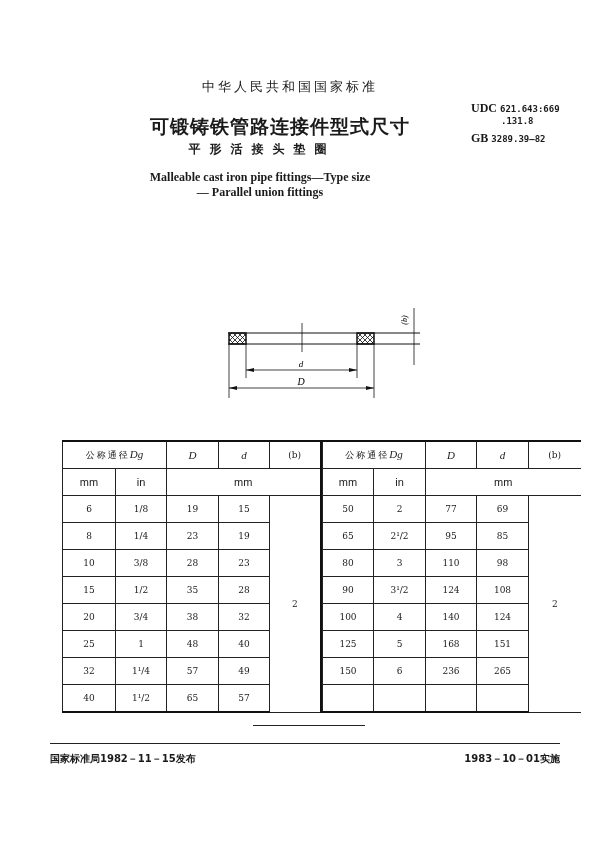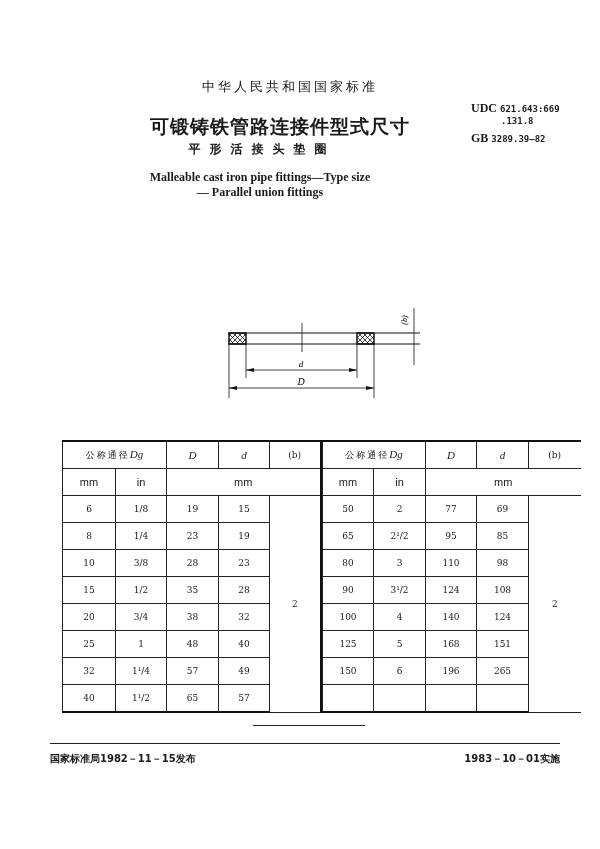--- a/index.html
+++ b/index.html
@@ -201,21 +201,21 @@
       </tr>
   <tr>
         <td>125</td>
         <td>5</td>
         <td>168</td>
         <td>151</td>
       </tr>
   <tr>
         <td>150</td>
         <td>6</td>
-        <td>196</td>
+        <td>236</td>
         <td>265</td>
       </tr>
   <tr>
         <td></td>
         <td></td>
         <td></td>
         <td></td>
       </tr>
 </tbody>
   </table>

